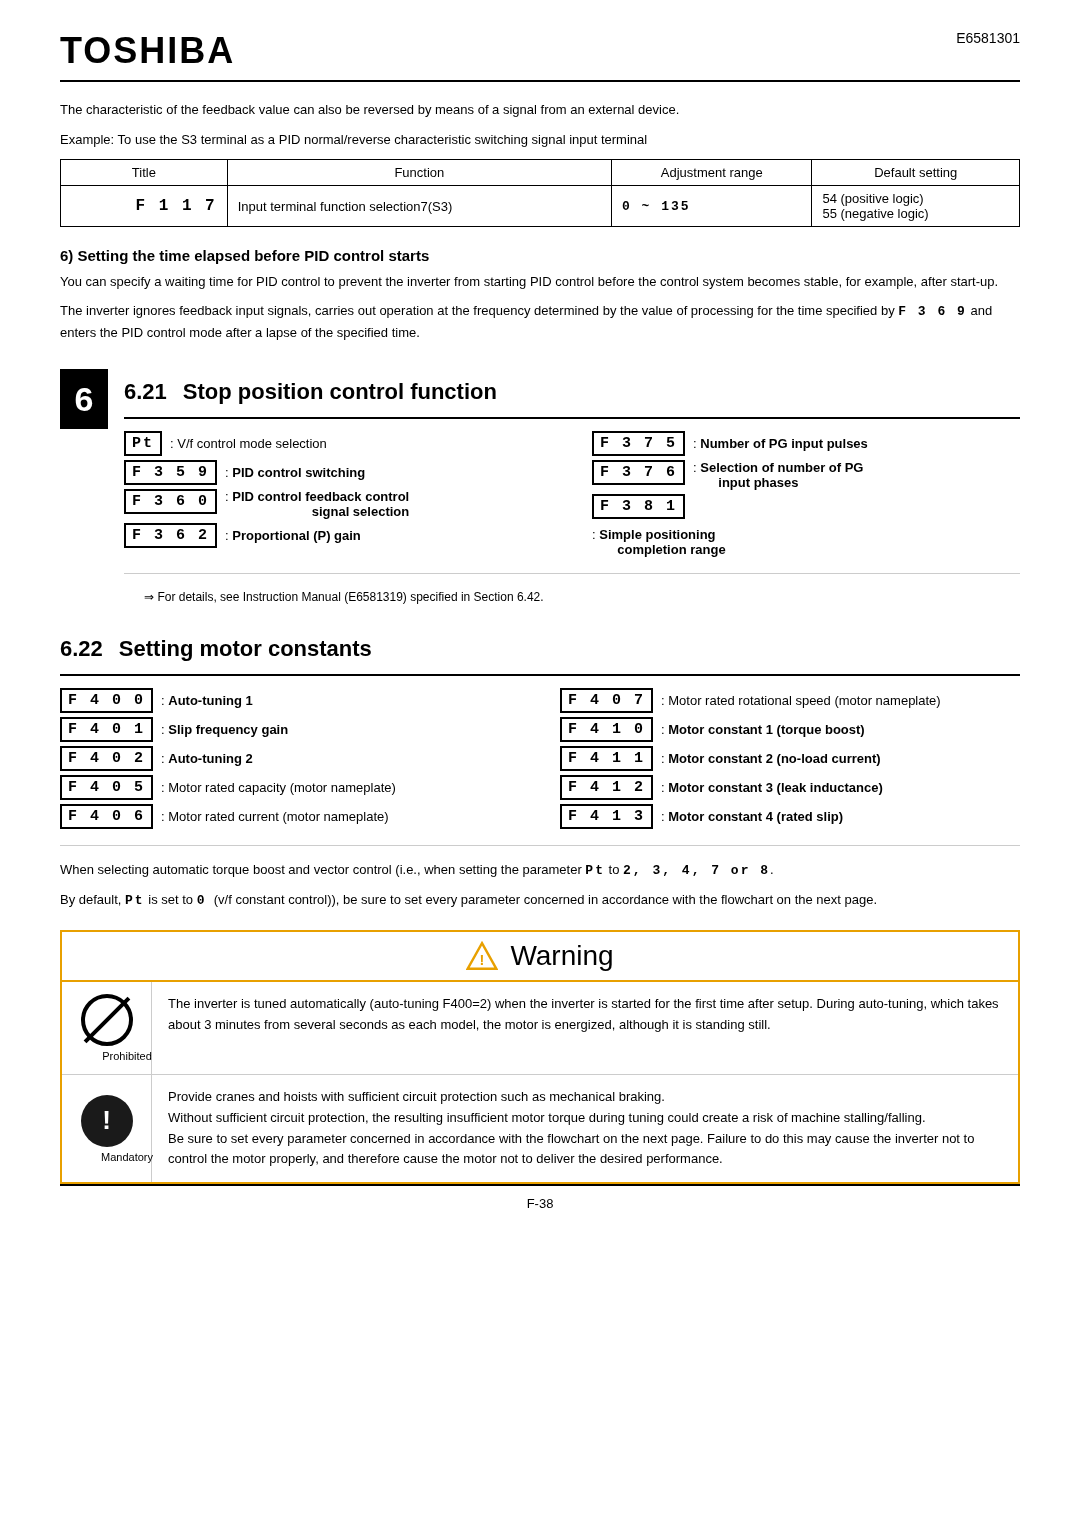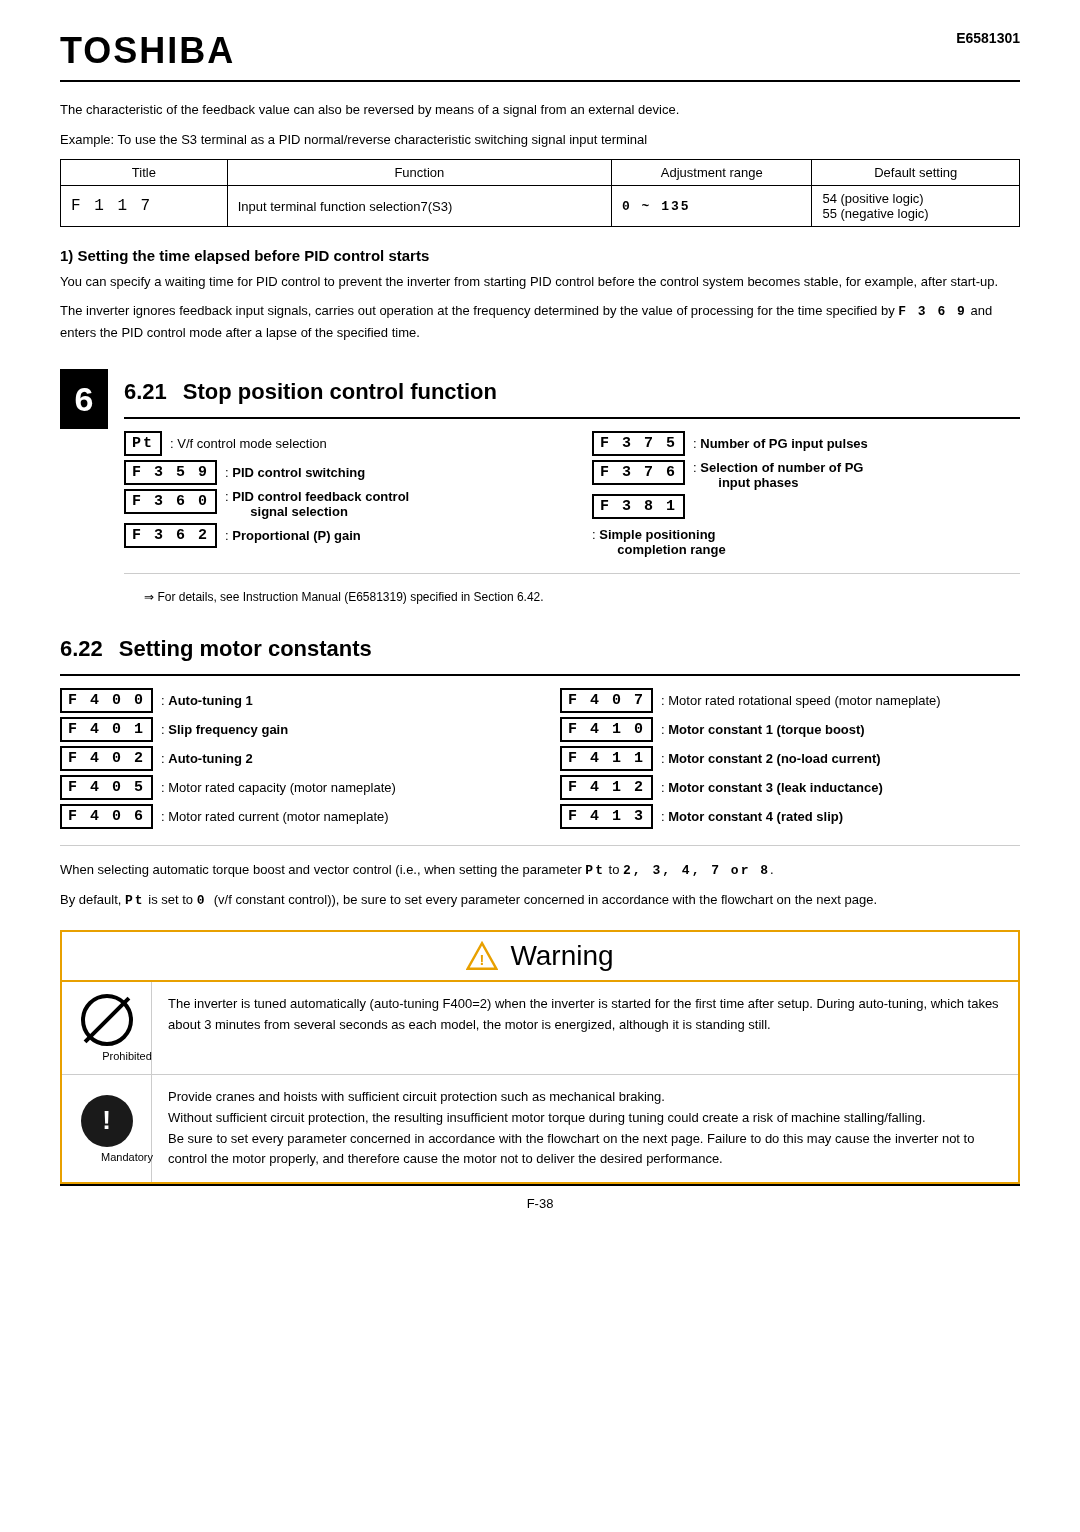--- a/index.html
+++ b/index.html
@@ -28,21 +28,21 @@
       padding-bottom: 8px;
     }
     .toshiba-logo {
       font-size: 36px;
       font-weight: 900;
       letter-spacing: 2px;
       font-family: 'Arial Black', Arial, sans-serif;
     }
     .doc-number {
       font-size: 14px;
-      font-weight: bold;
+      font-weight: normal;
     }
     
     .intro-text {
       font-size: 13px;
       margin-bottom: 10px;
       line-height: 1.5;
     }
     
     .params-table {
       width: 100%;
@@ -55,23 +55,24 @@
       padding: 5px 10px;
       text-align: left;
     }
     .params-table th {
       text-align: center;
       background: #fff;
       font-weight: normal;
     }
     .params-table td.code {
       font-family: 'Courier New', monospace;
-      font-weight: normal;
+      font-weight: bold;
       font-size: 16px;
       letter-spacing: 2px;
+      text-align: right;
     }
     
     .subsection-title {
       font-size: 15px;
       font-weight: bold;
       margin-bottom: 8px;
     }
     .subsection-text {
       font-size: 13px;
       line-height: 1.6;
@@ -269,21 +270,21 @@
         <td>Input terminal function selection7(S3)</td>
         <td class="param-code">0 ~ 135</td>
         <td>
           <div>54 (positive logic)</div>
           <div>55 (negative logic)</div>
         </td>
       </tr>
     </tbody>
   </table>
 
-  <p class="subsection-title">1) Setting the time elapsed before PID control starts</p>
+  <p class="subsection-title">6) Setting the time elapsed before PID control starts</p>
   <p class="subsection-text">You can specify a waiting time for PID control to prevent the inverter from starting PID control before the control system becomes stable, for example, after start-up.</p>
   <p class="subsection-text">
     The inverter ignores feedback input signals, carries out operation at the frequency determined by the value of processing for the time specified by <span class="param-code bold-text">F 3 6 9</span> and enters the PID control mode after a lapse of the specified time.
   </p>
 
   <div style="display:flex; align-items:flex-start; margin-top:16px; margin-bottom:0;">
     <div class="num-sidebar">
       <span>6</span>
     </div>
     <div style="flex:1;">
@@ -296,21 +297,21 @@
         <div class="feature-two-col">
           <div class="feature-col">
             <div class="feature-item">
               <span class="code-box">Pt</span>
               <span class="feature-label">: V/f control mode selection</span>
             </div>
             <div class="feature-item">
               <span class="code-box">F 3 5 9</span>
               <span class="feature-label">: <strong>PID control switching</strong></span>
             </div>
-            <div class="feature-item" style="align-items:flex-start;">
+            <div class="feature-item" style="align-items:flex-start;text-align:right;">
               <span class="code-box">F 3 6 0</span>
               <span class="feature-label">: <strong>PID control feedback control<br>&nbsp;&nbsp;&nbsp;&nbsp;&nbsp;&nbsp;&nbsp;signal selection</strong></span>
             </div>
             <div class="feature-item">
               <span class="code-box">F 3 6 2</span>
               <span class="feature-label">: <strong>Proportional (P) gain</strong></span>
             </div>
           </div>
           <div class="feature-col">
             <div class="feature-item">

